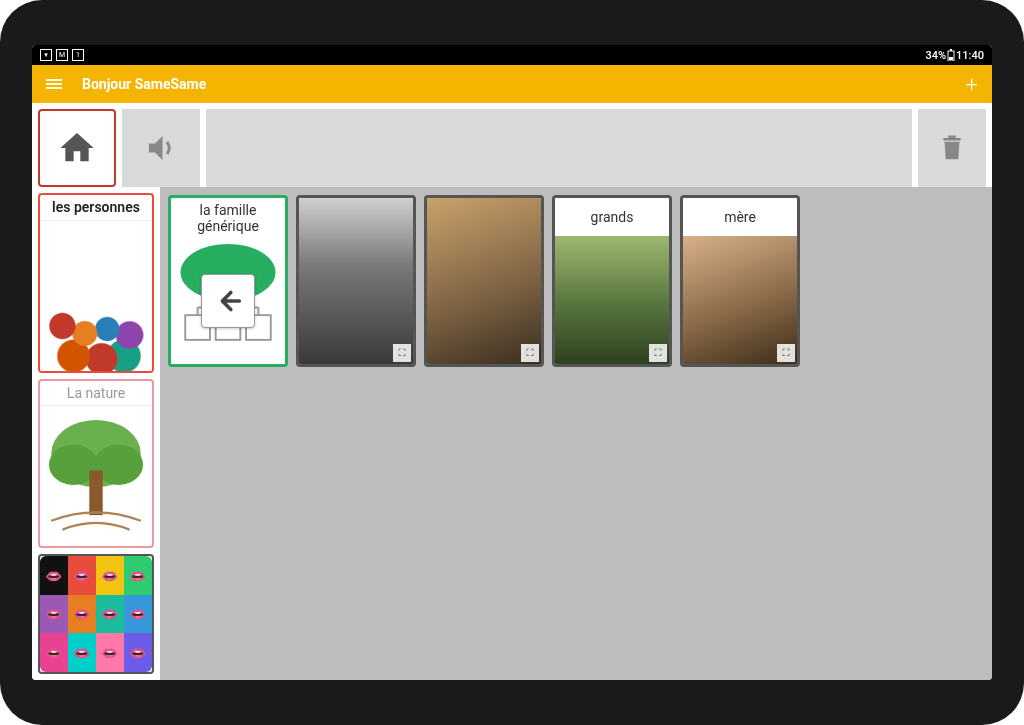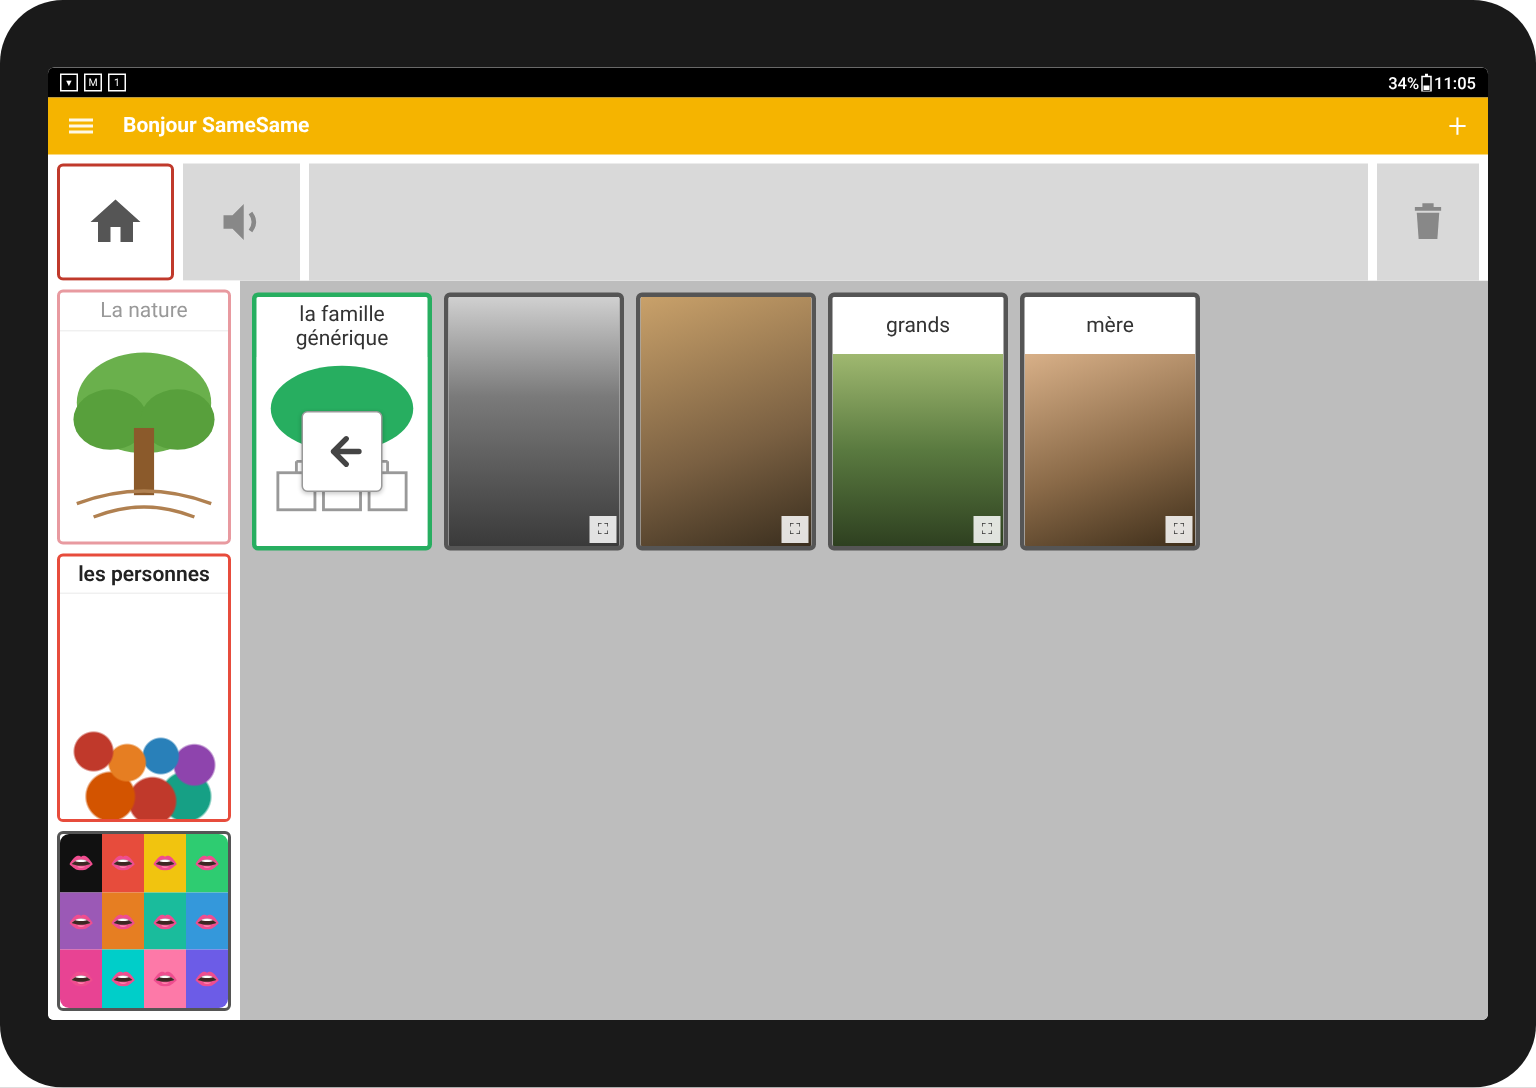--- a/index.html
+++ b/index.html
@@ -244,21 +244,21 @@
         <span class="status-icon-box">M</span>
         <span class="status-icon-box">1</span>
       </div>
       <div class="status-right">
         <span>34%</span>
         <svg width="8" height="12" viewBox="0 0 8 12">
           <rect x="1" y="2" width="6" height="10" fill="none" stroke="#fff" stroke-width="1"></rect>
           <rect x="2" y="8" width="4" height="3" fill="#fff"></rect>
           <rect x="3" y="0" width="2" height="2" fill="#fff"></rect>
         </svg>
-        <span>11:05</span>
+        <span>11:40</span>
       </div>
     </div>
 
     <div class="app-bar">
       <div class="hamburger">
         <span></span>
           <span></span>
           <span></span>
       </div>
       <div class="app-title">Bonjour SameSame</div>
@@ -283,36 +283,36 @@
           <path fill="#888" d="M6 7 H18 L17 21 H7 Z"></path>
           <rect x="5" y="4" width="14" height="2" fill="#888"></rect>
           <rect x="9" y="2" width="6" height="2" fill="#888"></rect>
         </svg>
       </div>
     </div>
 
     <div class="content">
 
       <div class="sidebar">
+        <div class="side-card active" style="height:180px">
+          <div class="side-label">les personnes</div>
+          <div class="side-img">
+            <div class="crowd"></div>
+          </div>
+        </div>
         <div class="side-card nature">
           <div class="side-label">La nature</div>
           <div class="side-img">
             <svg class="tree-svg" viewBox="0 0 100 120">
               <ellipse cx="50" cy="40" rx="40" ry="30" fill="#6ab04c"></ellipse>
               <ellipse cx="30" cy="50" rx="22" ry="18" fill="#58a03c"></ellipse>
               <ellipse cx="70" cy="50" rx="22" ry="18" fill="#58a03c"></ellipse>
               <rect x="44" y="55" width="12" height="40" fill="#8b5a2b"></rect>
               <path d="M10 100 Q50 85 90 100 M20 108 Q50 96 80 108" stroke="#b08050" stroke-width="2" fill="none"></path>
             </svg>
-          </div>
-        </div>
-        <div class="side-card active" style="height:180px">
-          <div class="side-label">les personnes</div>
-          <div class="side-img">
-            <div class="crowd"></div>
           </div>
         </div>
         <div class="side-card third">
           <div class="side-img">
             <div class="popart">
               <div style="background:#111;color:#fff">👄</div>
                 <div style="background:#e74c3c">👄</div>
                 <div style="background:#f1c40f">👄</div>
                 <div style="background:#2ecc71">👄</div>
               <div style="background:#9b59b6">👄</div>

